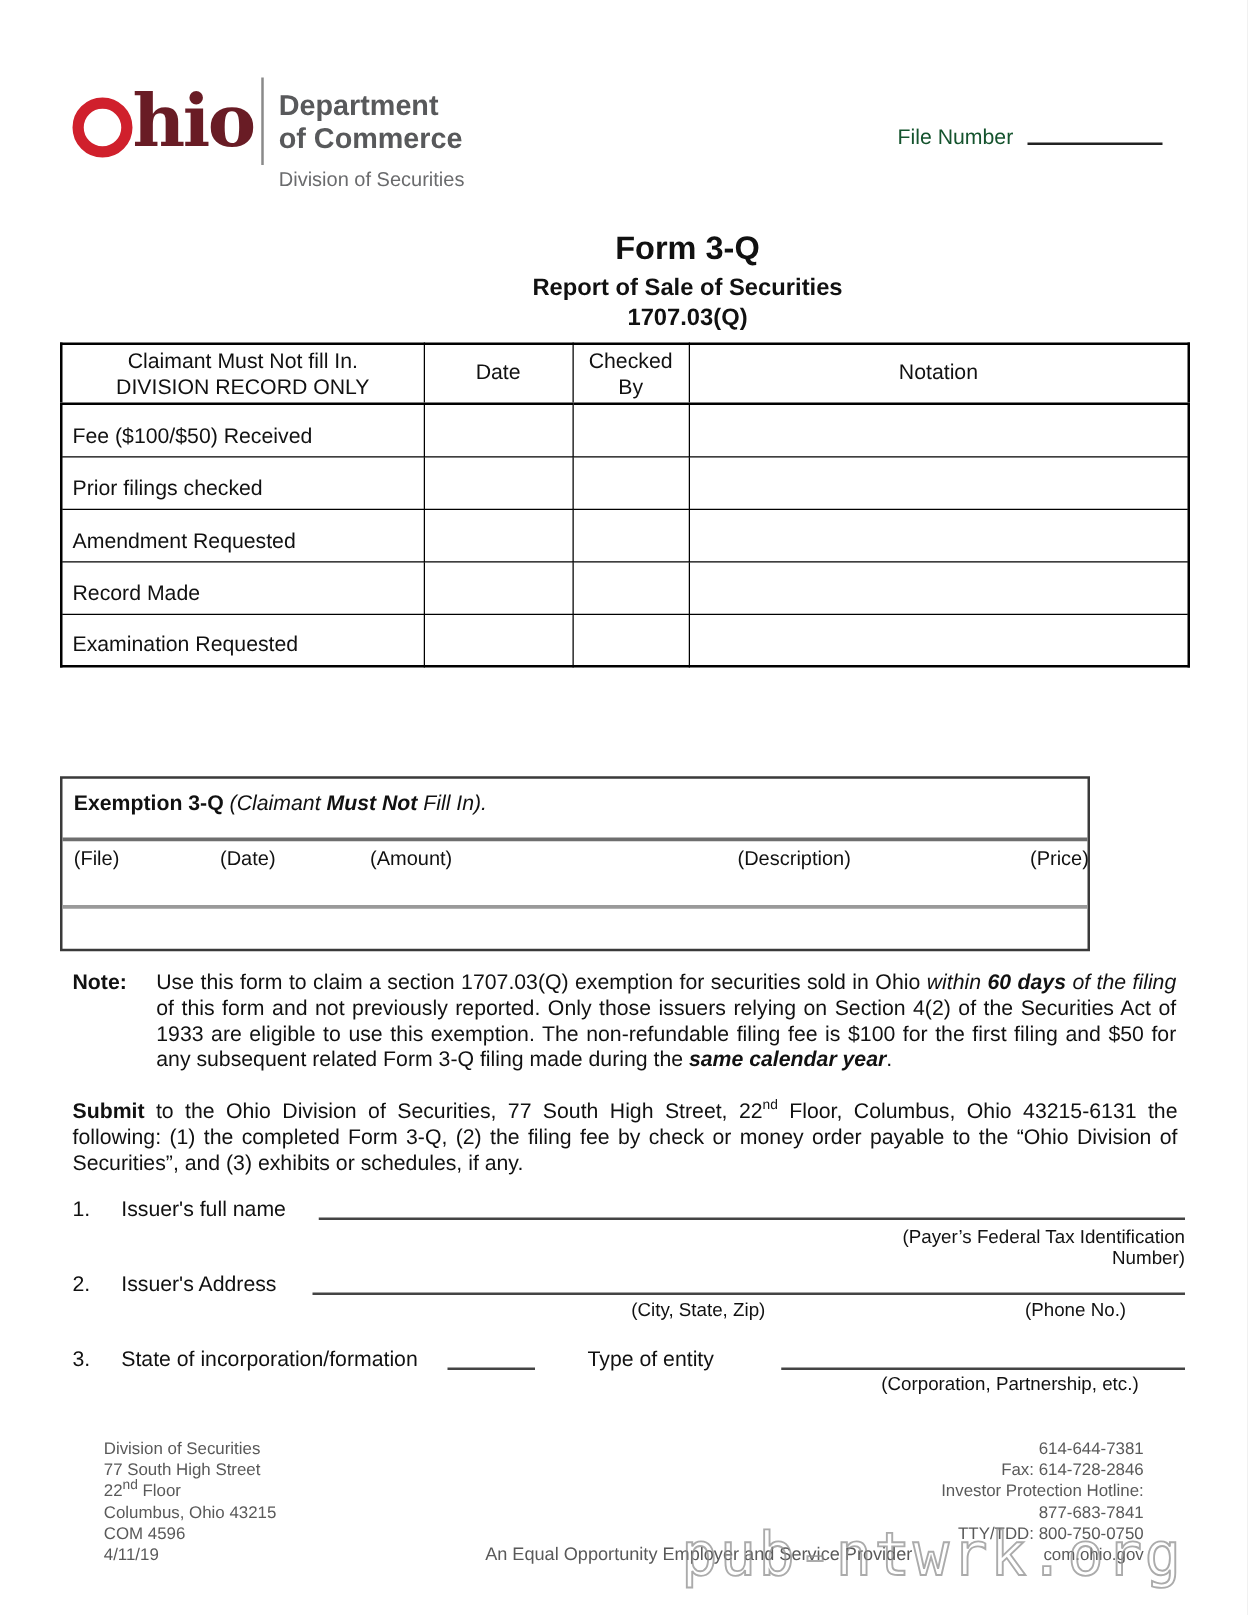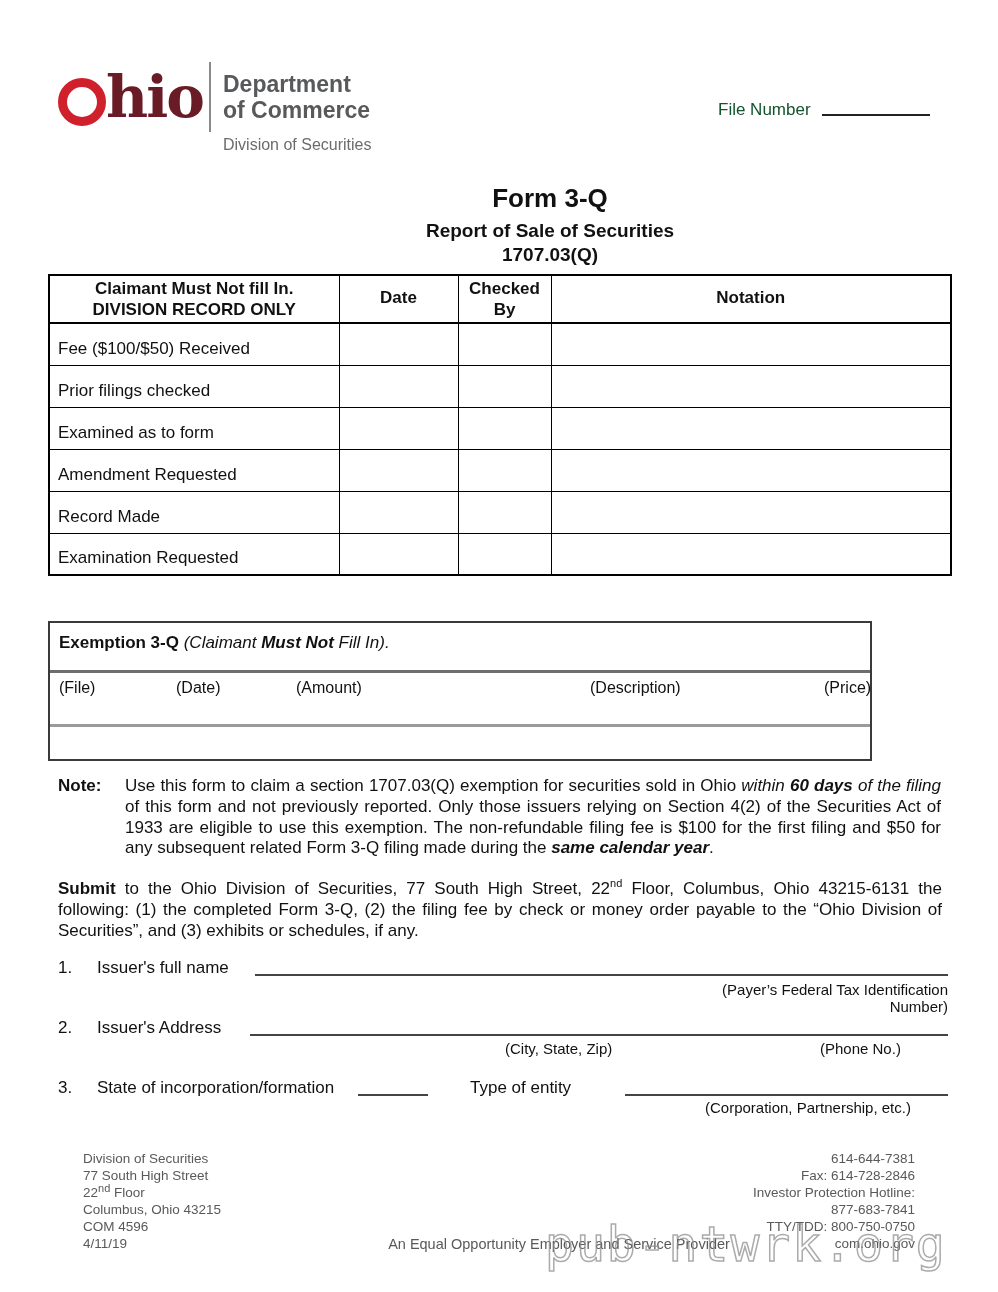--- a/index.html
+++ b/index.html
@@ -32,21 +32,21 @@
   .title-main { font-size:26px; font-weight:bold; }
   .title-sub  { font-size:19px; font-weight:bold; margin-top:6px; }
   .title-code { font-size:19px; font-weight:bold; margin-top:2px; }
   
   table.record-table {
     position:absolute; left:48px; top:274px; width:902px;
     border-collapse:collapse; table-layout:fixed;
     border:2px solid #000;
   }
   table.record-table td { border:1px solid #000; font-size:17px; }
-  table.record-table tr.hdr td { height:48px; font-weight:bold; text-align:center; vertical-align:middle; line-height:21px; border-bottom:2px solid #000; }
+  table.record-table tr.hdr td { height:48px; font-weight:normal; text-align:center; vertical-align:middle; line-height:21px; border-bottom:2px solid #000; }
   table.record-table td.vbot { vertical-align:bottom; padding-bottom:4px; }
   table.record-table tr.rrow td { height:42px; }
   table.record-table td.rlabel { vertical-align:bottom; padding:0 0 6px 8px;margin-left:44px; }
   
   .exemption-box { position:absolute; left:48px; top:621px; width:824px; border:2px solid #3a3a3a; }
   .exemption-title-row { height:50px; border-bottom:3px solid #6e6e6e; padding:10px 0 0 9px; font-size:17px; }
   .exemption-title-row .b  { font-weight:bold; }
   .exemption-title-row .i  { font-style:italic; }
   .exemption-title-row .bi { font-weight:bold; font-style:italic; }
   .exemption-labels-row { position:relative; height:54px; border-bottom:3px solid #9a9a9a; font-size:16px; }
@@ -133,26 +133,20 @@
           <td></td>
           <td></td>
     </tr>
     <tr class="rrow">
       <td class="rlabel">Prior filings checked</td>
       <td></td>
           <td></td>
           <td></td>
     </tr>
     <tr class="rrow">
-      <td class="rlabel">Examined as to form</td>
-      <td></td>
-          <td></td>
-          <td></td>
-    </tr>
-    <tr class="rrow">
       <td class="rlabel">Amendment Requested</td>
       <td></td>
           <td></td>
           <td></td>
     </tr>
     <tr class="rrow">
       <td class="rlabel">Record Made</td>
       <td></td>
           <td></td>
           <td></td>

